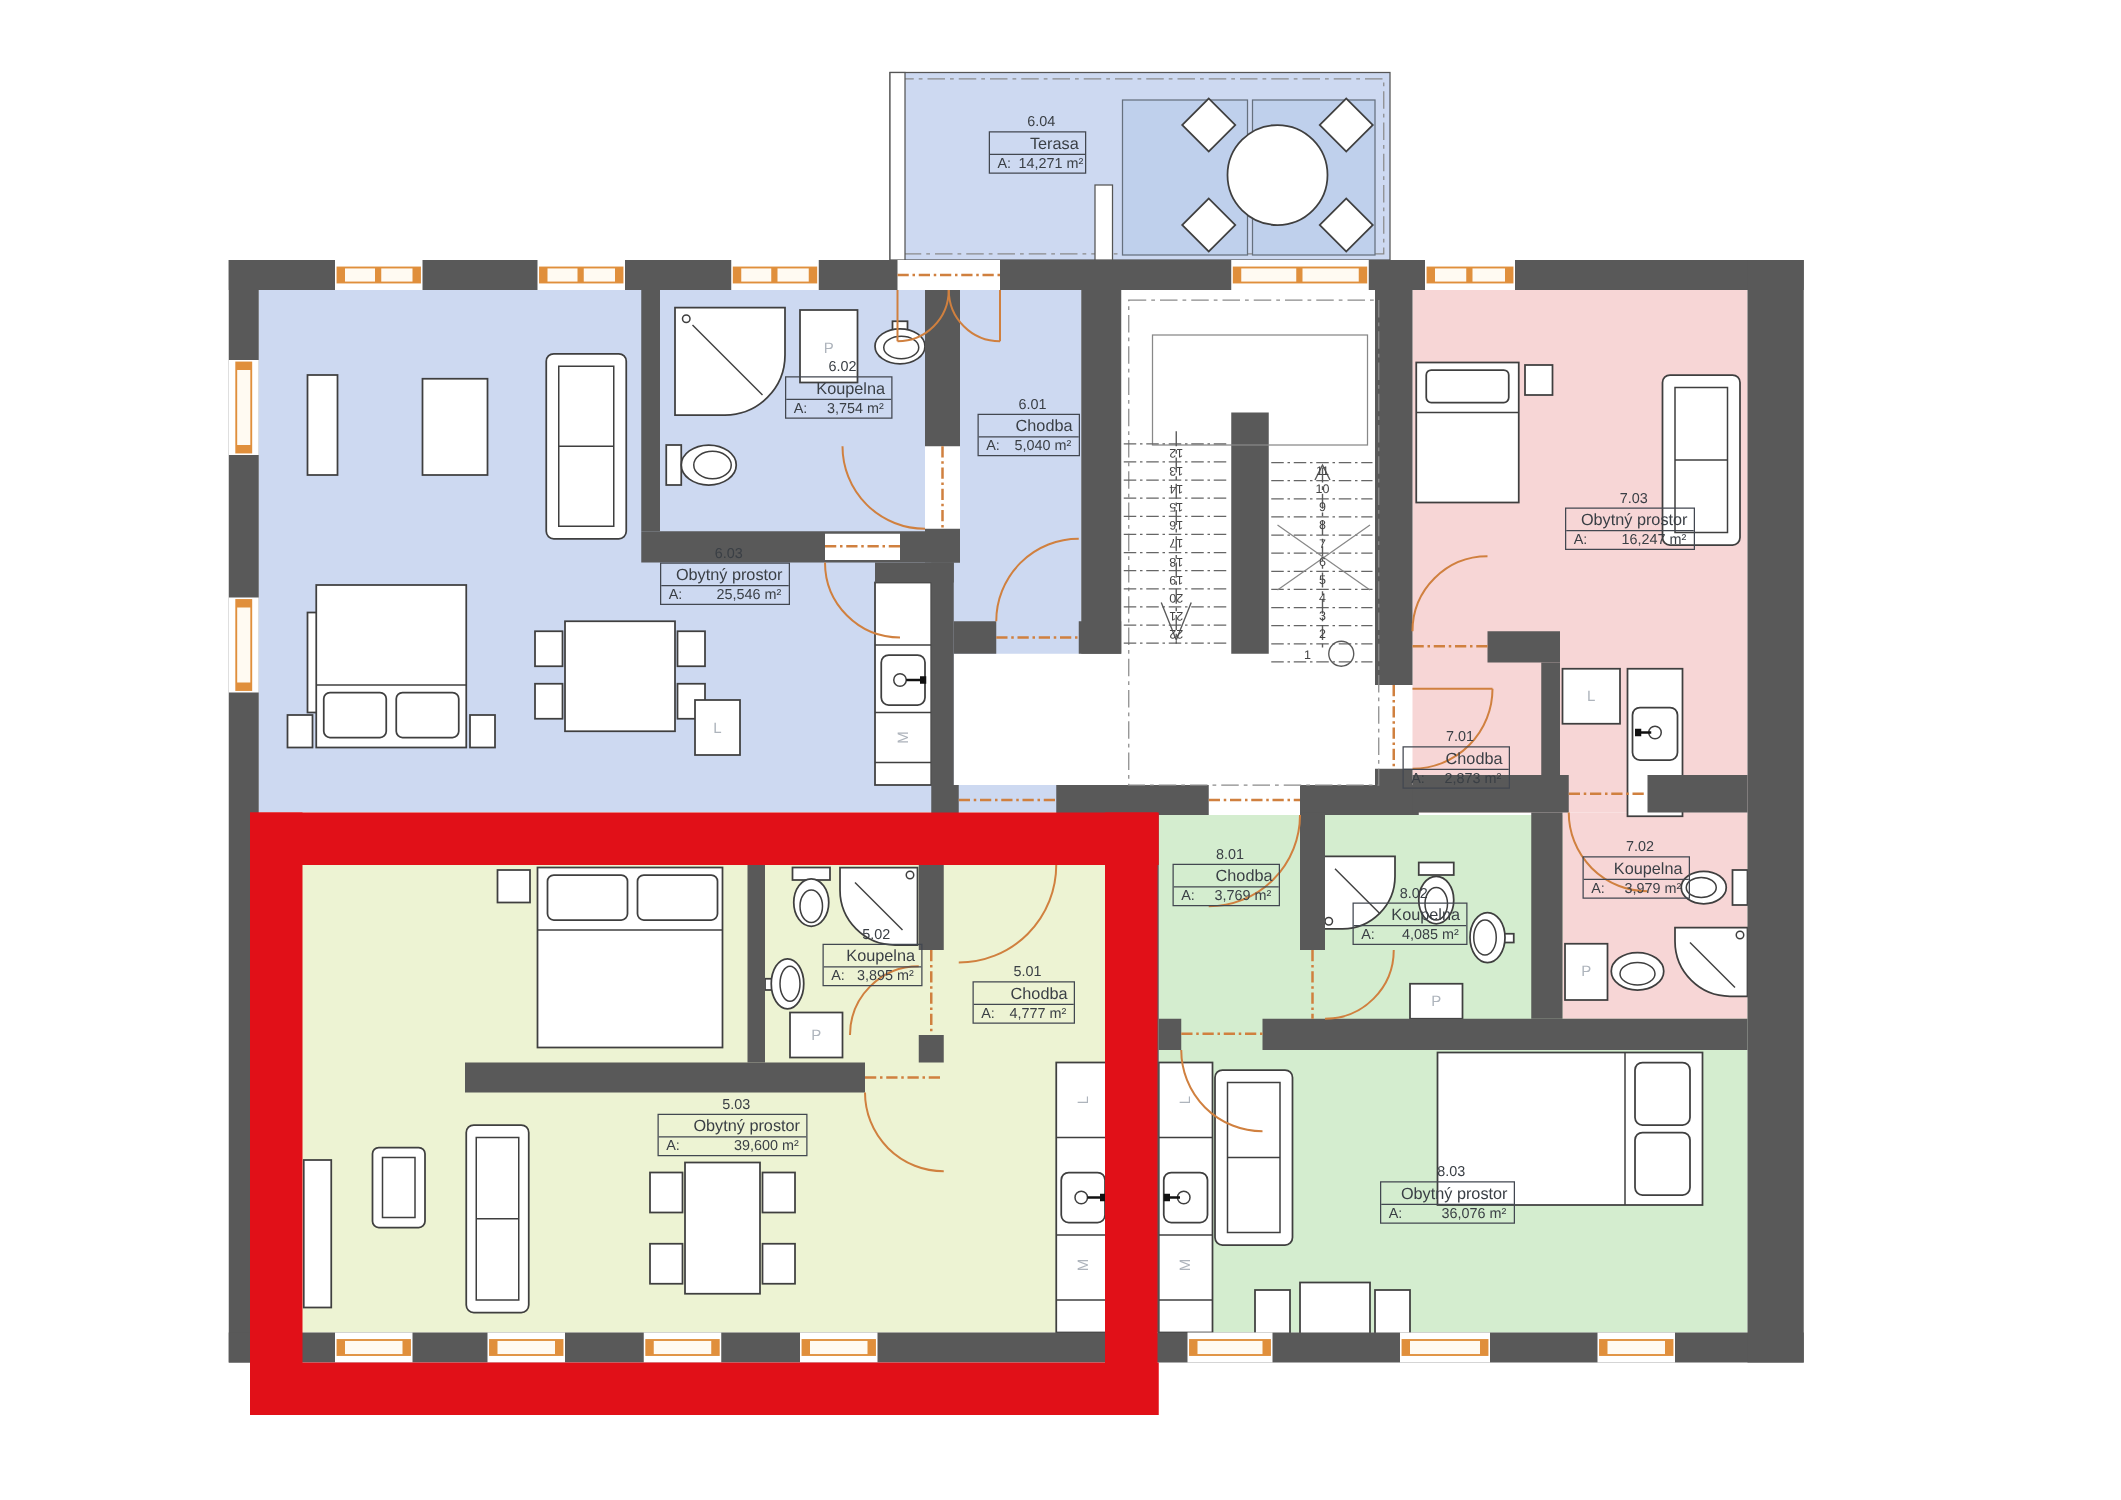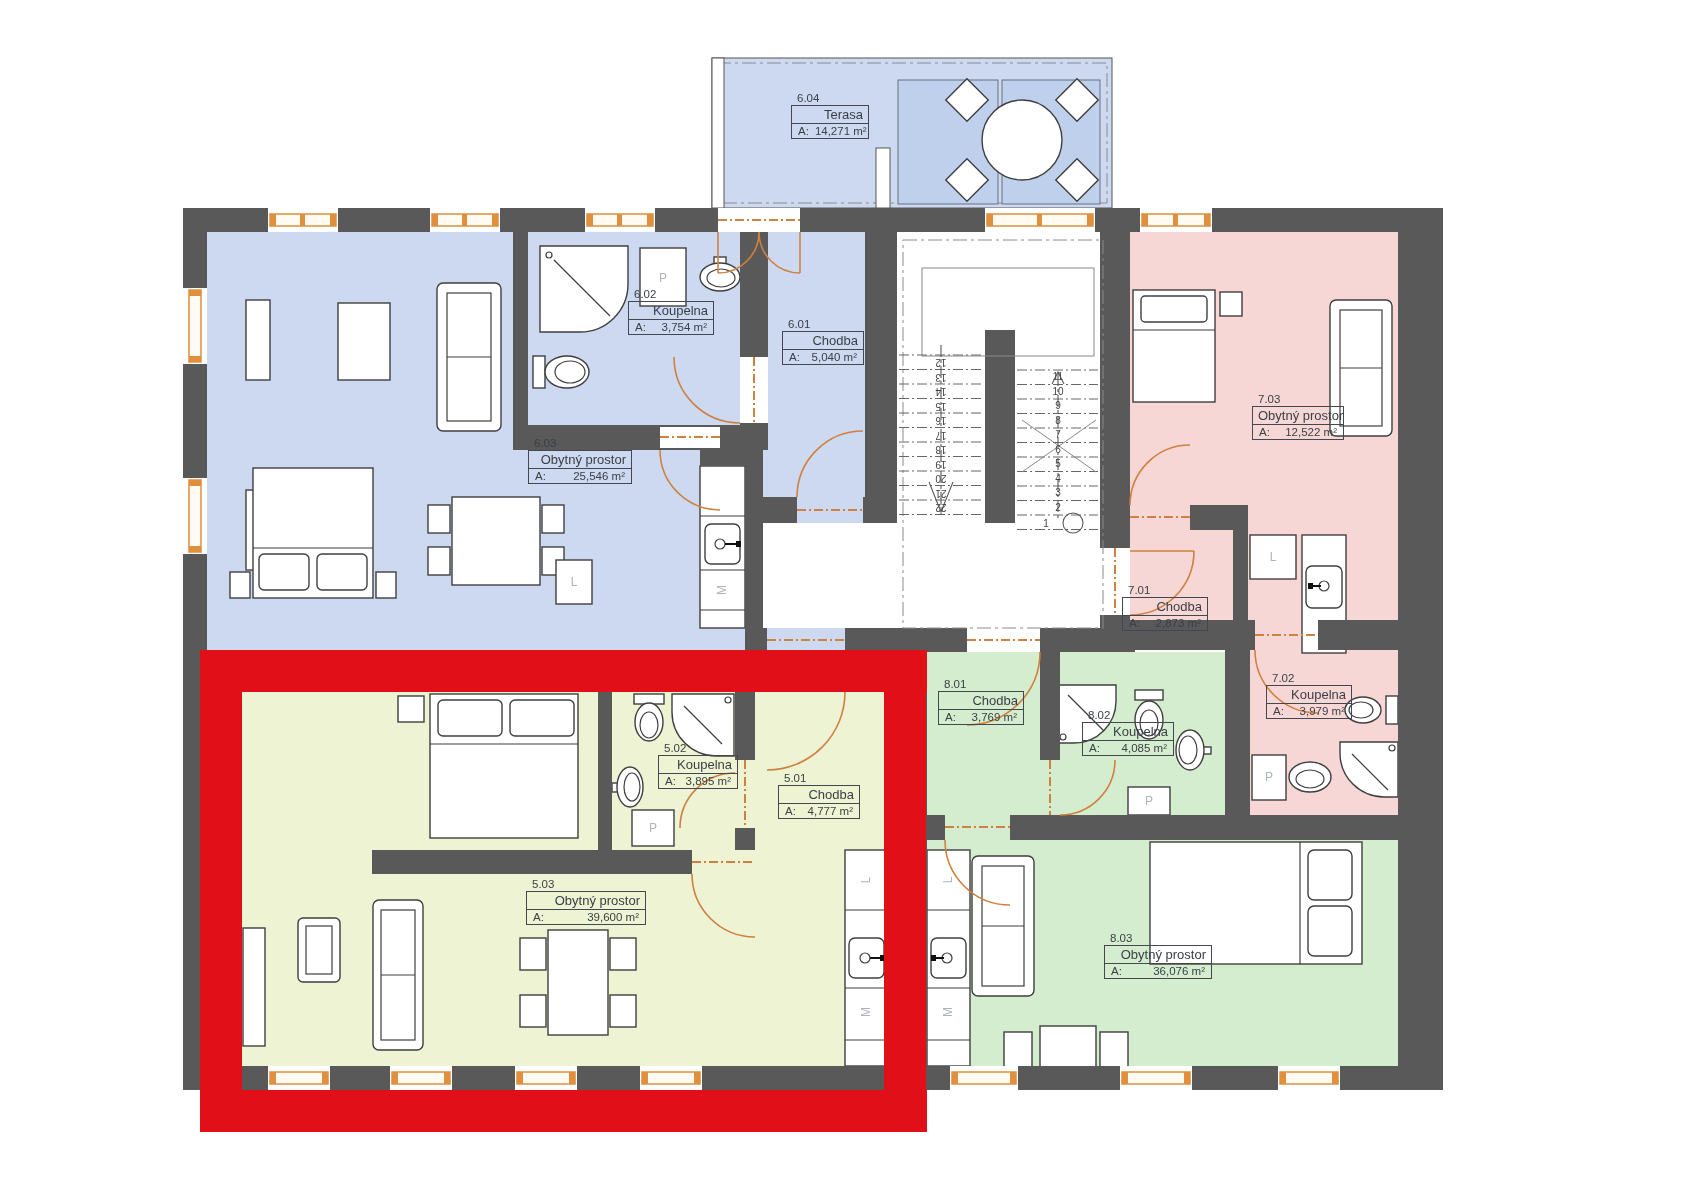--- a/index.html
+++ b/index.html
@@ -2,21 +2,21 @@
 <html style="--wall: #595959; --apartment-5: #edf3d3; --apartment-6: #cdd9f1; --apartment-7: #f7d6d6; --apartment-8: #d4edcf; --glass: #bfd0ec; --highlight: #e11018; --door: #d0803f; --window-frame: #e08f3c;"><head>
 <meta charset="utf-8">
 <title>Floor plan</title>
 <style>
   html,body{margin:0;padding:0;background:#fff;}
   .plan{position:relative;width:1697px;height:1200px;background:#fff;overflow:hidden;
         font-family:"Liberation Sans",sans-serif;}
   .plan svg{position:absolute;left:0;top:0;z-index:1;}
   .labels{position:absolute;left:0;top:0;width:100%;height:100%;z-index:2;pointer-events:none;}
   .room-label{position:absolute;color:#3a3f45;}
-  .room-id{font-size:11.5px;margin:0 0 1px 6px;}
+  .room-id{font-size:11.5px;margin:0 0 1px 6px;text-align:center;}
   .room-box{border:1.5px solid #424750;}
   .room-name{font-size:13px;text-align:right;padding:1px 5px;border-bottom:1.5px solid #424750;white-space:nowrap;}
   .room-area{font-size:11.5px;display:flex;justify-content:space-between;gap:6px;padding:1px 6px;white-space:nowrap;}
   
   .wall{fill:var(--wall);}
   .apt5{fill:var(--apartment-5);}
   .apt6{fill:var(--apartment-6);}
   .apt7{fill:var(--apartment-7);}
   .apt8{fill:var(--apartment-8);}
   .glass{fill:var(--glass);stroke:#66707e;stroke-width:1;}
@@ -569,27 +569,27 @@
   <div class="room-label" style="left:528px;top:437px;width:104px">
     <div class="room-id">6.03</div>
     <div class="room-box">
       <div class="room-name">Obytný prostor</div>
       <div class="room-area">
             <span>A:</span>
             <span>25,546 m²</span>
           </div>
     </div>
   </div>
-  <div class="room-label" style="left:1252px;top:393px;width:92px">
+  <div class="room-label" style="left:1252px;top:393px;width:104px">
     <div class="room-id">7.03</div>
     <div class="room-box">
       <div class="room-name">Obytný prostor</div>
       <div class="room-area">
             <span>A:</span>
-            <span>12,522 m²</span>
+            <span>16,247 m²</span>
           </div>
     </div>
   </div>
   <div class="room-label" style="left:1122px;top:584px;width:86px">
     <div class="room-id">7.01</div>
     <div class="room-box">
       <div class="room-name">Chodba</div>
       <div class="room-area">
             <span>A:</span>
             <span>2,873 m²</span>

